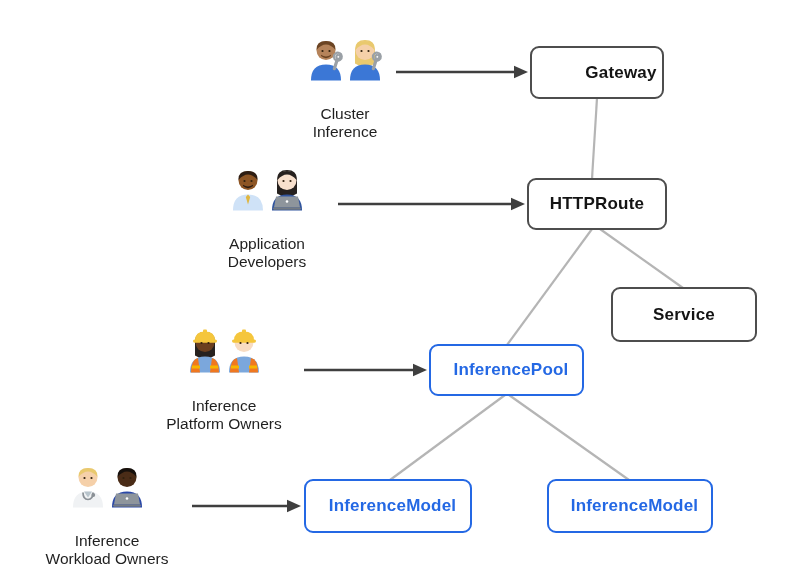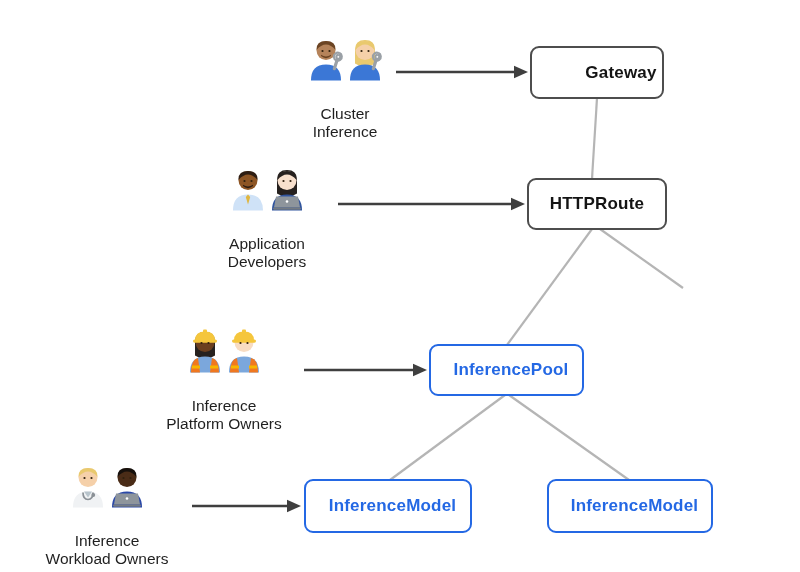--- a/index.html
+++ b/index.html
@@ -53,20 +53,21 @@
       <polygon class="arrow-head" points="413,363.8 427,370 413,376.2"></polygon>
     </g>
     <g>
       <line class="arrow-line" x1="192" y1="506" x2="287" y2="506"></line>
       <polygon class="arrow-head" points="287,499.8 301,506 287,512.2"></polygon>
     </g>
   </svg>
 
   <div class="node dark" style="left:530px;top:46px;width:134px;height:53px;padding-left:48px;">Gateway</div>
   <div class="node dark" style="left:527px;top:178px;width:140px;height:52px;">HTTPRoute</div>
+  <div class="node dark" style="left:611px;top:287px;width:146px;height:55px;">Service</div>
   <div class="node blue" style="left:429px;top:344px;width:155px;height:52px;">InferencePool</div>
   <div class="node blue" style="left:304px;top:479px;width:168px;height:54px;">InferenceModel</div>
   <div class="node blue" style="left:547px;top:479px;width:166px;height:54px;">InferenceModel</div>
 
   <div class="persona" style="left:258px;top:36px;">
     <div class="icons">
       <span><svg viewBox="0 0 36 44" width="36" height="45" xmlns="http://www.w3.org/2000/svg">
             <path d="M3,44 Q3,28 18,28 Q33,28 33,44 Z" fill="#3b77d6"></path>
             <circle cx="18" cy="14" r="9.5" fill="#b5835a"></circle>
             <path d="M8.5,13.5 Q8,4.5 18,4.5 Q28,4.5 27.5,13.5 Q23,8 18,8 Q13,8 8.5,13.5 Z" fill="#6b4423"></path>

